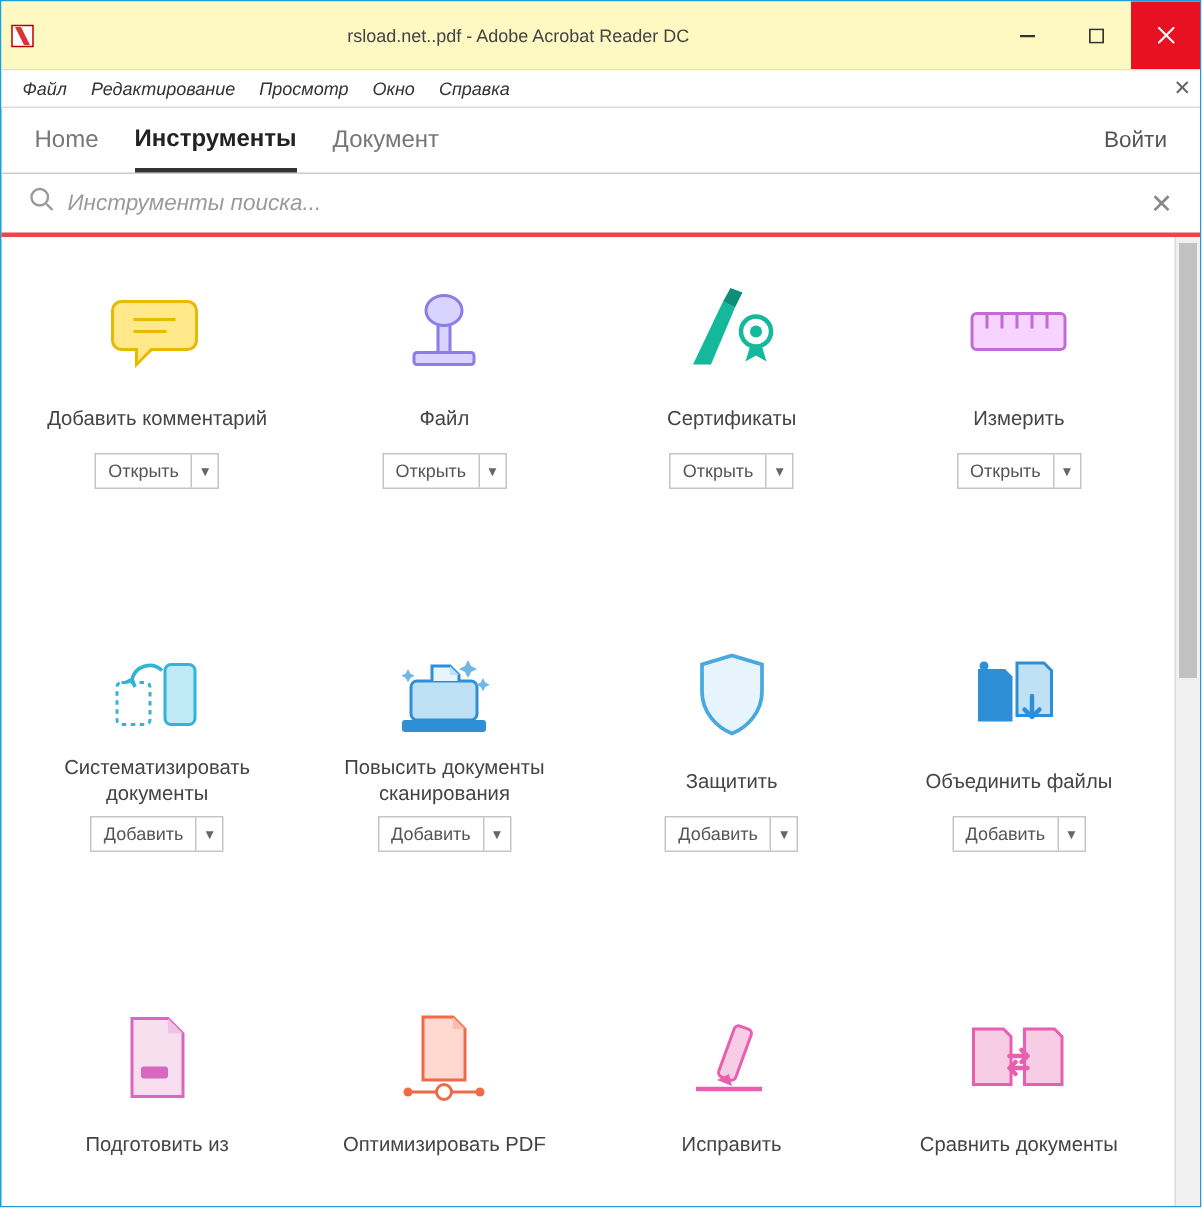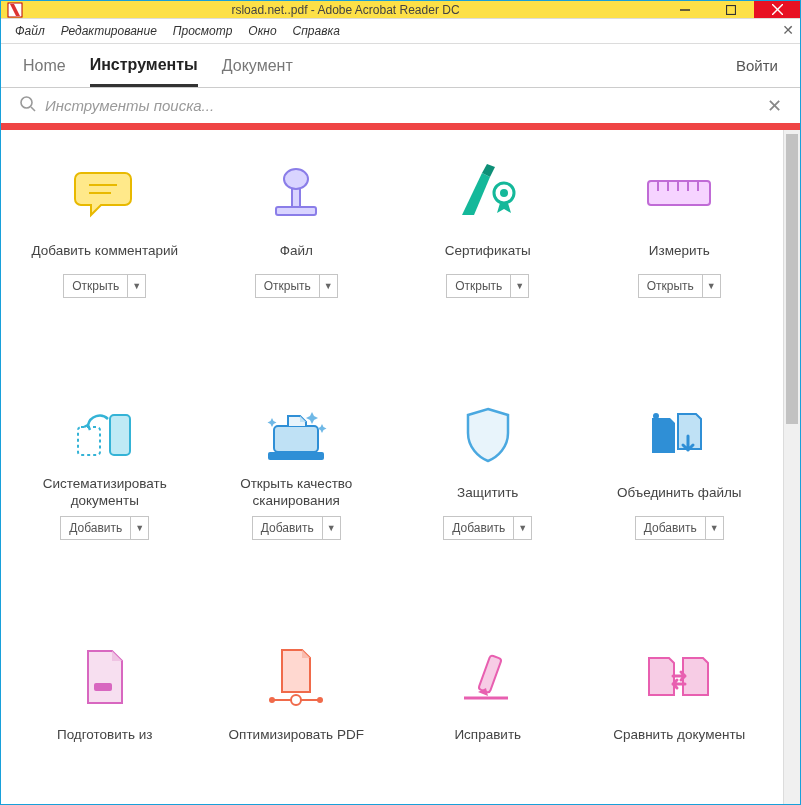--- a/index.html
+++ b/index.html
@@ -1,36 +1,36 @@
 <!DOCTYPE html>
 <html><head>
 <meta charset="utf-8">
 <style>
   * { box-sizing: border-box; margin: 0; padding: 0; font-family: "Segoe UI", Arial, sans-serif; }
   html, body { width: 801px; height: 805px; overflow: hidden; }
   .window { width: 801px; height: 805px; border: 1px solid #18a0da; background: #fff; display: flex; flex-direction: column; }
 
-  .titlebar { height: 18px; background: #fde047; display: flex; align-items: stretch; border-bottom: 1px solid #dcdcdc; }
+  .titlebar { height: 46px; background: #fef9c3; display: flex; align-items: stretch; border-bottom: 1px solid #dcdcdc; }
   .titlebar .app-icon { width: 28px; display:flex; align-items:center; justify-content:center; }
   .titlebar .title { flex:1; display:flex; align-items:center; justify-content:center; font-size:12px; color:#444; }
   .titlebar .winbtn { width:46px; display:flex; align-items:center; justify-content:center; }
   .titlebar .winbtn.close { background:#e81123; color:#fff; }
   .titlebar .winbtn svg { display:block; }
 
   .menubar { height:25px; background:#fff; border-bottom:1px solid #dcdcdc; display:flex; align-items:center; padding:0 6px; position:relative; }
   .menubar .menu-item { font-size:12px; color:#333; padding:0 8px; line-height:25px; cursor:default;font-style:italic; }
   .menubar .x-corner { position:absolute; right:6px; top:3px; font-size:14px; color:#666; }
 
   .tabbar { height:44px; display:flex; align-items:center; padding:0 22px; border-bottom:1px solid #ccc; }
   .tabbar .tab { font-size:16px; color:#777; margin-right:24px; padding:10px 0; cursor:default; }
   .tabbar .tab.active { color:#222; font-weight:600; border-bottom:3px solid #333; margin-bottom:-1px; }
   .tabbar .spacer { flex:1; }
   .tabbar .signin { font-size:15px; color:#555; }
 
-  .searchbar { height:42px; border-bottom:7px solid #ef4444; display:flex; align-items:center; padding:0 18px; }
+  .searchbar { height:42px; border-bottom:3px solid #ef4444; display:flex; align-items:center; padding:0 18px; }
   .searchbar .search-icon { color:#9a9a9a; margin-right:8px; }
   .searchbar input { flex:1; border:none; outline:none; font-size:15px; color:#333; font-style:italic; }
   .searchbar input::placeholder { color:#9a9a9a; font-style:italic; }
   .searchbar .clear { color:#888; font-size:18px; cursor:default; }
 
   .content-wrap { flex:1; display:flex; overflow:hidden; }
   .content { flex:1; overflow-y:auto; padding:28px 8px 0 8px; }
   .scrollbar { width:17px; background:#f0f0f0; border-left:1px solid #dcdcdc; position:relative; }
   .scrollbar .thumb { position:absolute; left:2px; right:2px; top:4px; height:290px; background:#c2c2c2; border-radius:0; }
 
@@ -195,21 +195,21 @@
             <svg width="72" height="62" viewBox="0 0 72 62">
               <rect x="14" y="22" width="44" height="26" rx="4" fill="#bfe1f5" stroke="#2f8fd6" stroke-width="2"></rect>
               <rect x="8" y="48" width="56" height="8" rx="2" fill="#2f8fd6"></rect>
               <path d="M28 22 v-10 h12 l6 6 v4" fill="#e8f4fb" stroke="#2f8fd6" stroke-width="2"></path>
               <path d="M40 12 l6 6 h-6 z" fill="#bfe1f5"></path>
               <path d="M52 8 l2 4 4 2 -4 2 -2 4 -2 -4 -4 -2 4 -2 z" fill="#6fb8e6"></path>
               <path d="M12 14 l1.5 3 3 1.5 -3 1.5 -1.5 3 -1.5 -3 -3 -1.5 3 -1.5 z" fill="#6fb8e6"></path>
               <path d="M62 20 l1.5 3 3 1.5 -3 1.5 -1.5 3 -1.5 -3 -3 -1.5 3 -1.5 z" fill="#6fb8e6"></path>
             </svg>
           </div>
-          <div class="label">Открыть качество сканирования</div>
+          <div class="label">Повысить документы сканирования</div>
           <div class="action">
               <span class="txt">Добавить</span>
               <span class="caret">▼</span>
             </div>
         </div>
 
         <div class="tool">
           <div class="iconbox">
             <svg width="52" height="60" viewBox="0 0 52 60">
               <path d="M26 4 L46 10 V28 C46 42 36 52 26 56 C16 52 6 42 6 28 V10 Z" fill="#e8f4fb" stroke="#4aa8e0" stroke-width="2.5"></path>

